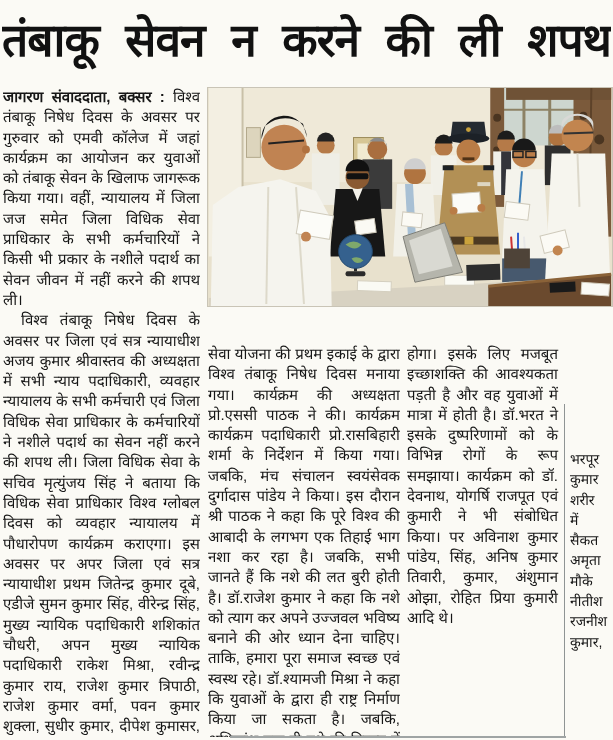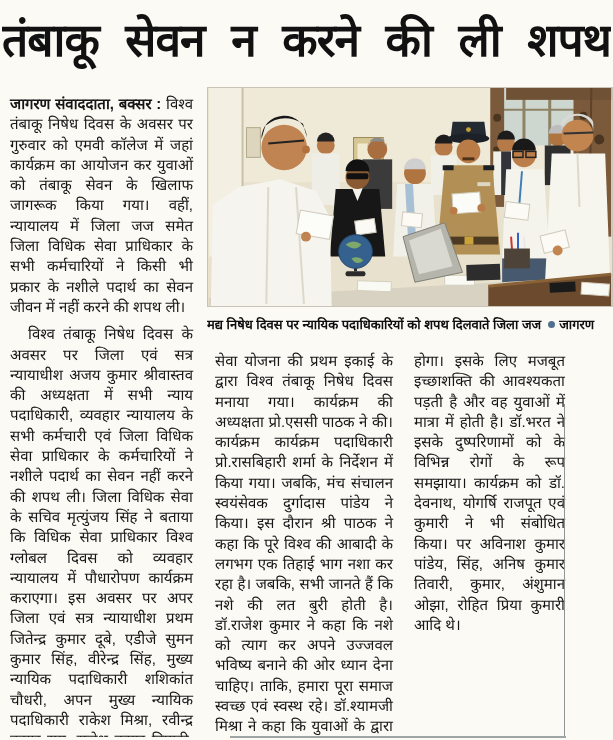--- a/index.html
+++ b/index.html
@@ -14,21 +14,21 @@
   
   .headline{
     position:absolute;left:2px;top:0;width:609px;height:82px;
     margin:0;font-size:46px;line-height:80px;font-weight:bold;color:#111;
     white-space:nowrap;letter-spacing:-1px;
     text-align:justify;text-align-last:justify;overflow:hidden;
   }
 
   
   .col{position:absolute;font-size:15px;line-height:20.3px;text-align:justify;color:#161616;}
-  .col p{margin:7px;}
+  .col p{margin:0;}
   .col1{left:3px;top:87px;width:197px;height:650px;overflow:hidden;}
   .col1 .p2{text-indent:18px;}
   .dateline{font-weight:bold;}
   .col2{left:208px;top:344px;width:192px;height:393px;overflow:hidden;}
   .col3{left:407px;top:344px;width:206px;height:393px;overflow:hidden;}
   .col3 .c3n{width:151px;}
 
   
   .photo{position:absolute;left:207px;top:87px;width:406px;height:220px;margin:0;
          border:1px solid #c9c4b6;box-sizing:border-box;overflow:hidden;background:#e8e1cd;}
@@ -222,29 +222,38 @@
         <circle cx="76" cy="60" r="23" fill="#c08352"></circle>
         <path d="M53 52 a23 23 0 0 1 46 -2 l-4 -14 q-20 -12 -38 2 z" fill="#161616"></path>
         <line x1="60" y1="56" x2="96" y2="53" stroke="#222" stroke-width="2"></line>
         <circle cx="98" cy="62" r="4" fill="#b0713f"></circle>
         <rect x="90" y="126" width="34" height="24" fill="#fcfcf8" stroke="#cfcabb" transform="rotate(10 107 138)"></rect>
         <circle cx="98" cy="150" r="5" fill="#c08352"></circle>
       </g>
     </svg>
   </figure>
 
-  <div class="caption">
-    <span>मद्य निषेध दिवस पर न्यायिक पदाधिकारियों को शपथ दिलवाते जिला जज</span><span class="dot"></span><span class="credit">जागरण</span>
-  </div>
 
   <div class="col col2">
     <p>सेवा योजना की प्रथम इकाई के द्वारा विश्व तंबाकू निषेध दिवस मनाया गया। कार्यक्रम की अध्यक्षता प्रो.एससी पाठक ने की। कार्यक्रम कार्यक्रम पदाधिकारी प्रो.रासबिहारी शर्मा के निर्देशन में किया गया। जबकि, मंच संचालन स्वयंसेवक दुर्गादास पांडेय ने किया। इस दौरान श्री पाठक ने कहा कि पूरे विश्व की आबादी के लगभग एक तिहाई भाग नशा कर रहा है। जबकि, सभी जानते हैं कि नशे की लत बुरी होती है। डॉ.राजेश कुमार ने कहा कि नशे को त्याग कर अपने उज्जवल भविष्य बनाने की ओर ध्यान देना चाहिए। ताकि, हमारा पूरा समाज स्वच्छ एवं स्वस्थ रहे। डॉ.श्यामजी मिश्रा ने कहा कि युवाओं के द्वारा ही राष्ट्र निर्माण किया जा सकता है। जबकि, अधिकांश युवा ही नशे की गिरफ्त में फंस रहे हैं। कार्यक्रम पदाधिकारी श्री</p>
   </div>
 
   <div class="col col3">
     <p class="c3n">होगा। इसके लिए मजबूत इच्छाशक्ति की आवश्यकता पड़ती है और वह युवाओं में मात्रा में होती है। डॉ.भरत ने इसके दुष्परिणामों को के विभिन्न रोगों के रूप समझाया। कार्यक्रम को डॉ. देवनाथ, योगर्षि राजपूत एवं कुमारी ने भी संबोधित किया। पर अविनाश कुमार पांडेय, सिंह, अनिष कुमार तिवारी, कुमार, अंशुमान ओझा, रोहित प्रिया कुमारी आदि थे।</p>
   </div>
 
+  <div class="sliver">
+      <div>भरपूर</div>
+      <div>कुमार</div>
+      <div>शरीर</div>
+      <div>में</div>
+      <div>सैकत</div>
+      <div>अमृता</div>
+      <div>मौके</div>
+      <div>नीतीश</div>
+      <div>रजनीश</div>
+      <div>कुमार,</div>
+    </div>
 
   <div class="vrule"></div>
   <div class="hrule"></div>
 
 </div>
 
 </body></html>

